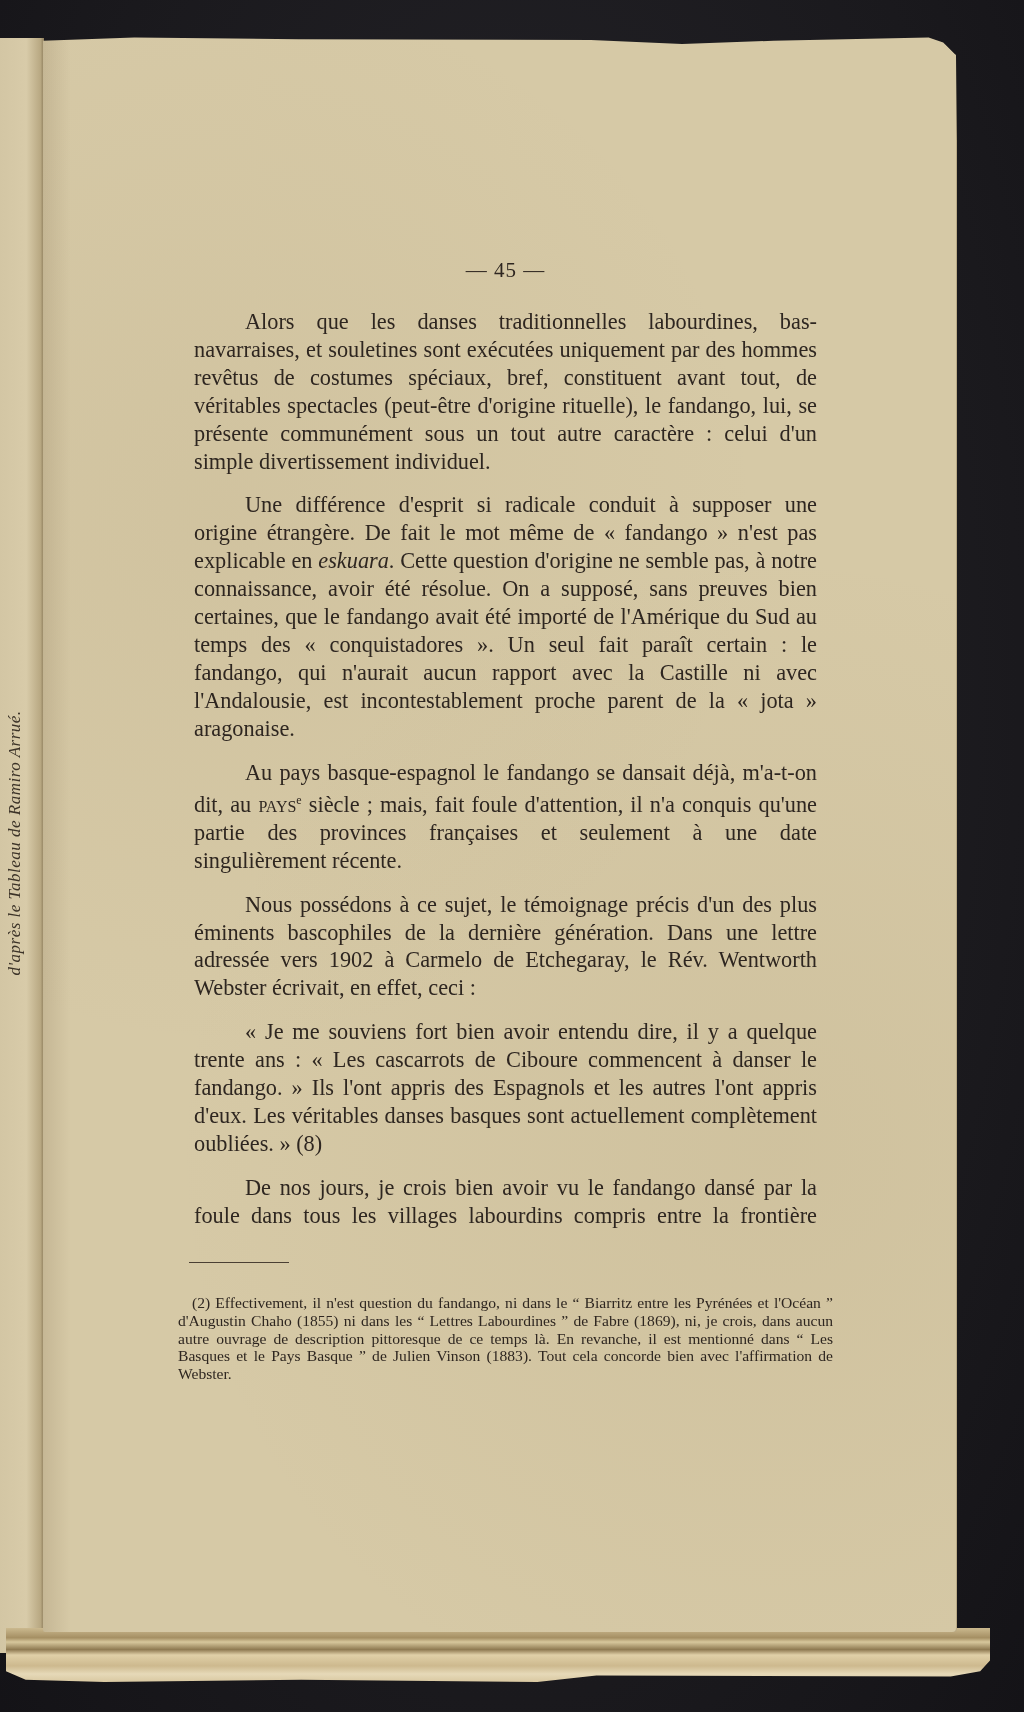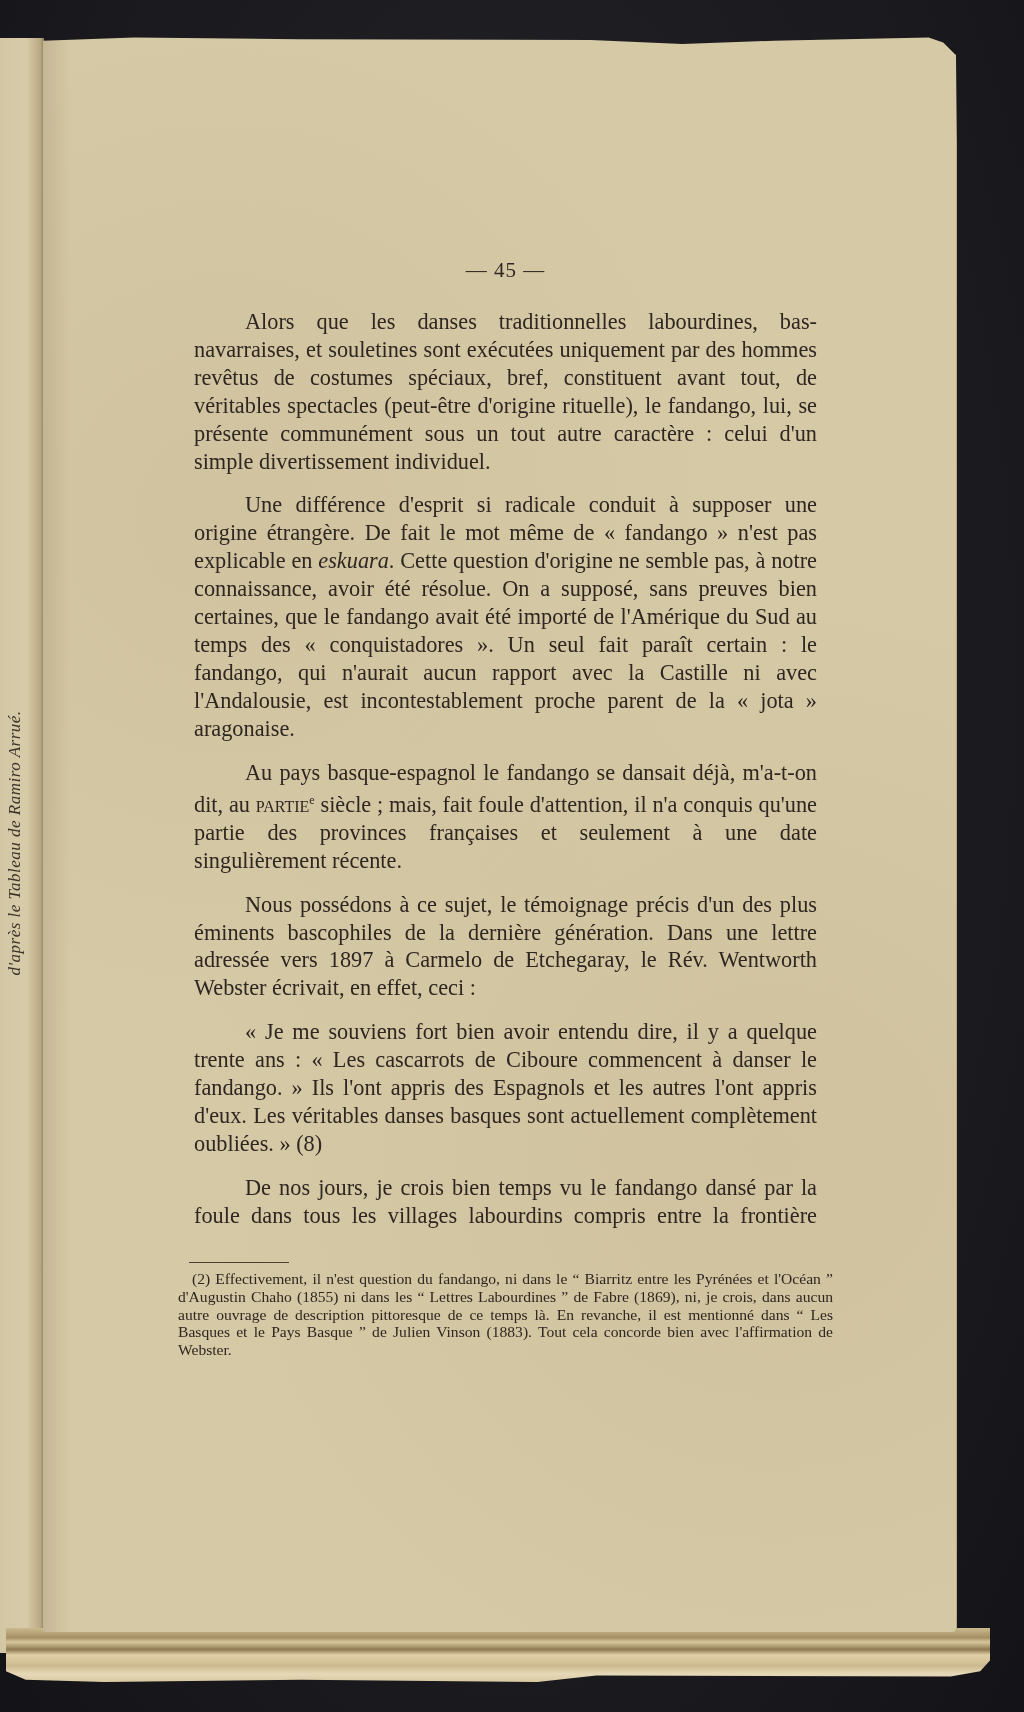--- a/index.html
+++ b/index.html
@@ -59,21 +59,21 @@
   }
   .body-text p { margin: 16px; text-indent: 51px; }
   .footnote-rule {
     position: absolute; left: 146px; top: 1226px; width: 100px; height: 1px; background: #4a3f33;
   }
   .footnotes {
     position: absolute; left: 135px; top: 1234px; width: 655px;
     font-size: 15.6px; line-height: 17.8px; color: #2e2620; text-align: justify;
   }
   .footnotes p { margin: 0 0 10px 0; text-indent: 14px; }
-  .footnotes p.fn2 { margin-bottom: 0; }
+  .footnotes p.fn2 { margin-bottom: 0; margin-top: 24px; }
   em { font-style: italic; }
   .sc { font-variant: small-caps; }
 </style>
 </head>
 <body>
 
 <div class="backdrop"></div>
 
 <div class="left-page">
   <div class="side-caption">
@@ -83,24 +83,24 @@
 
 <div class="sheets"></div>
 
 <div class="page">
   <div class="text-block">
     <div class="page-number">— 45 —</div>
 
     <div class="body-text">
       <p>Alors que les danses traditionnelles labourdines, bas-navarraises, et souletines sont exécutées uniquement par des hommes revêtus de costumes spéciaux, bref, constituent avant tout, de véritables spectacles (peut-être d'origine rituelle), le fandango, lui, se présente communément sous un tout autre caractère : celui d'un simple divertissement individuel.</p>
       <p><span>Une différence d'esprit si radicale conduit à supposer une origine étrangère. De fait le mot même de « fandango » n'est pas explicable en </span><em>eskuara</em><span>. Cette question d'origine ne semble pas, à notre connaissance, avoir été résolue. On a supposé, sans preuves bien certaines, que le fandango avait été importé de l'Amérique du Sud au temps des « conquistadores ». Un seul fait paraît certain : le fandango, qui n'aurait aucun rapport avec la Castille ni avec l'Andalousie, est incontestablement proche parent de la « jota » aragonaise.</span></p>
-      <p><span>Au pays basque-espagnol le fandango se dansait déjà, m'a-t-on dit, au </span><span class="sc">partie</span><sup style="font-size:12px;">e</sup><span> siècle ; mais, fait foule d'attention, il n'a conquis qu'une partie des provinces françaises et seulement à une date singulièrement récente.</span></p>
-      <p>Nous possédons à ce sujet, le témoignage précis d'un des plus éminents bascophiles de la dernière génération. Dans une lettre adressée vers 1897 à Carmelo de Etchegaray, le Rév. Wentworth Webster écrivait, en effet, ceci :</p>
+      <p><span>Au pays basque-espagnol le fandango se dansait déjà, m'a-t-on dit, au </span><span class="sc">pays</span><sup style="font-size:12px;">e</sup><span> siècle ; mais, fait foule d'attention, il n'a conquis qu'une partie des provinces françaises et seulement à une date singulièrement récente.</span></p>
+      <p>Nous possédons à ce sujet, le témoignage précis d'un des plus éminents bascophiles de la dernière génération. Dans une lettre adressée vers 1902 à Carmelo de Etchegaray, le Rév. Wentworth Webster écrivait, en effet, ceci :</p>
       <p>« Je me souviens fort bien avoir entendu dire, il y a quelque trente ans : « Les cascarrots de Ciboure commencent à danser le fandango. » Ils l'ont appris des Espagnols et les autres l'ont appris d'eux. Les véritables danses basques sont actuellement complètement oubliées. » (8)</p>
-      <p style="text-align-last: justify;">De nos jours, je crois bien temps vu le fandango dansé par la foule dans tous les villages labourdins compris entre la frontière</p>
+      <p style="text-align-last: justify;">De nos jours, je crois bien avoir vu le fandango dansé par la foule dans tous les villages labourdins compris entre la frontière</p>
     </div>
   </div>
 
   <div class="footnote-rule"></div>
   <div class="footnotes">
     <p class="fn2">(2) Effectivement, il n'est question du fandango, ni dans le “ Biarritz entre les Pyrénées et l'Océan ” d'Augustin Chaho (1855) ni dans les “ Lettres Labourdines ” de Fabre (1869), ni, je crois, dans aucun autre ouvrage de description pittoresque de ce temps là. En revanche, il est mentionné dans “ Les Basques et le Pays Basque ” de Julien Vinson (1883). Tout cela concorde bien avec l'affirmation de Webster.</p>
   </div>
 </div>
 
 </body></html>

